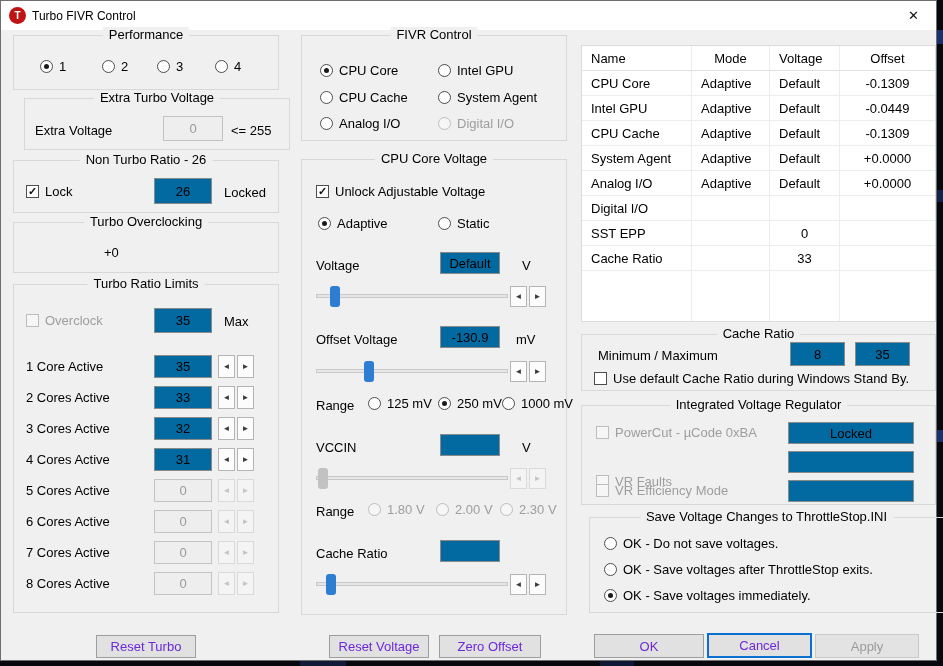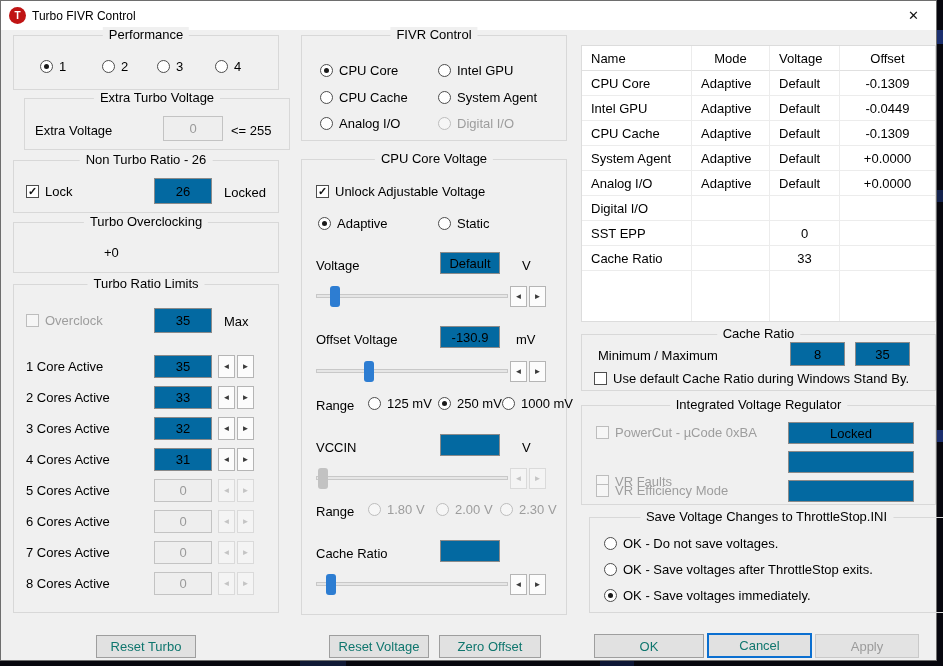--- a/index.html
+++ b/index.html
@@ -78,21 +78,21 @@
     background:#e6e6e6; border:1px solid #c8c8c8;
   }
   .slider .thumb {
     position:absolute; top:0; width:10px; height:21px; border-radius:3px;
     background:#2d7dd2; cursor:pointer;
   }
   .slider.disabled .thumb { background:#c2c2c2; }
 
   .btn {
     position:absolute; background:#e1e1e1; border:1px solid #9e9e9e;
-    font-size:13px; color:#0f766e; display:flex; align-items:center; justify-content:center; cursor:pointer;
+    font-size:13px; color:#6d28d9; display:flex; align-items:center; justify-content:center; cursor:pointer;
   }
   .btn.focused { border:2px solid #0b6fd0; }
   .btn.disabled { color:#9b9b9b; border-color:#c9c9c9; background:#e3e3e3; cursor:default; }
 
   .vtable {
     position:absolute; left:580px; top:44px; width:355px; height:277px;
     background:#fff; border:1px solid #dcdcdc; display:flex; flex-direction:column; font-size:13px;
   }
   .vtable .tr { display:flex; height:25px; flex:none; }
   .vtable .tr.fill { flex:1; height:auto; }

